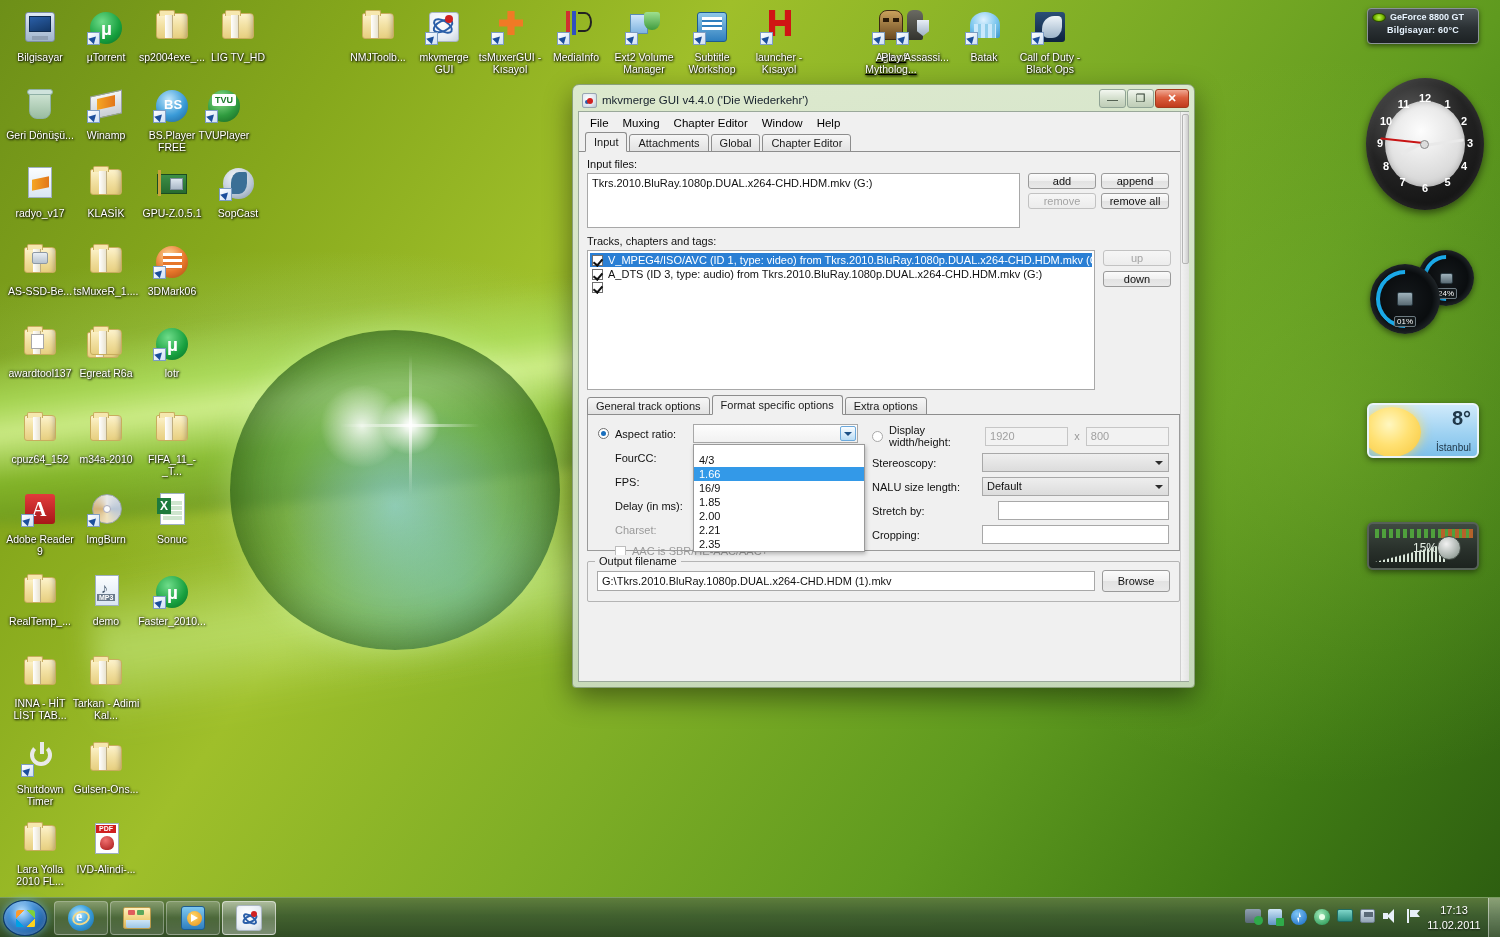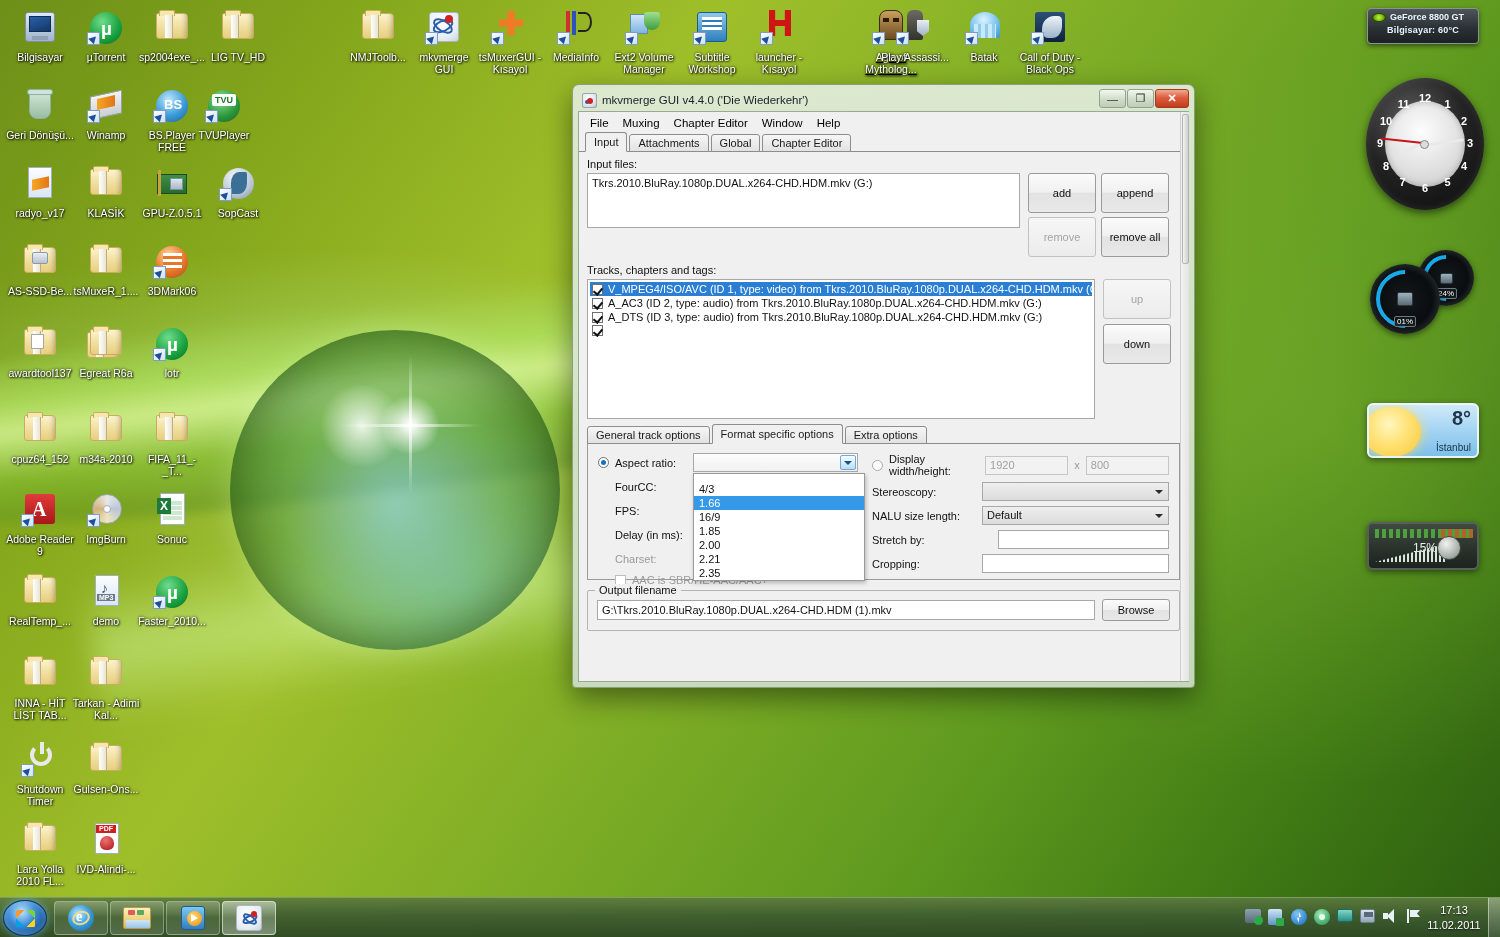--- a/index.html
+++ b/index.html
@@ -229,21 +229,21 @@
   .lbl{ font-size:11px; color:#111; }
   .lbl.dim{ color:#9a9a9a; }
 
   .listbox{
     background:#fff; border:1px solid #a8a8a8; font-size:11px; color:#111;
     padding:3px 4px; overflow:hidden;
   }
   .btn{
     font-size:11px; border:1px solid #9a9a9a; border-radius:3px;
     background:linear-gradient(180deg,#fbfbfb 0%, #f0f0f0 48%, #e2e2e2 50%, #e9e9e9 100%);
-    color:#111; padding:13px 0; text-align:center; cursor:default;
+    color:#111; padding:1px 0; text-align:center; cursor:default;
   }
   .btn.dis{ color:#a4a4a4; background:linear-gradient(180deg,#f6f6f6,#ececec); border-color:#c2c2c2; }
 
   .trackrow{ display:flex; align-items:center; gap:5px; padding:1px 2px; font-size:11px; white-space:nowrap;}
   .trackrow.sel{ background:#2a7fd4; color:#fff; }
   .cbx{
     width:11px;height:11px;background:#fff;border:1px solid #707070; position:relative; flex:0 0 auto;
   }
   .cbx.on:after{
     content:''; position:absolute; left:2px; top:1px; width:4px; height:7px;
@@ -793,24 +793,20 @@
             <div class="btn">remove all</div>
           </div>
       </div>
 
       <div class="lbl" style="margin:7px 0 3px 0;">Tracks, chapters and tags:</div>
       <div style="display:flex; gap:8px; align-items:flex-start;">
         <div class="listbox" id="tracklist" style="width:508px;height:140px;padding:2px;">
             <div class="trackrow sel">
               <span class="cbx on"></span>
               <span>V_MPEG4/ISO/AVC (ID 1, type: video) from Tkrs.2010.BluRay.1080p.DUAL.x264-CHD.HDM.mkv (G:)</span>
-            </div>
-            <div class="trackrow">
-              <span class="cbx on"></span>
-              <span>A_AC3 (ID 2, type: audio) from Tkrs.2010.BluRay.1080p.DUAL.x264-CHD.HDM.mkv (G:)</span>
             </div>
             <div class="trackrow">
               <span class="cbx on"></span>
               <span>A_DTS (ID 3, type: audio) from Tkrs.2010.BluRay.1080p.DUAL.x264-CHD.HDM.mkv (G:)</span>
             </div>
             <div class="trackrow">
               <span class="cbx on"></span>
             </div>
           </div>
         <div id="track-btns" style="display:flex;flex-direction:column;gap:5px;width:68px;">

